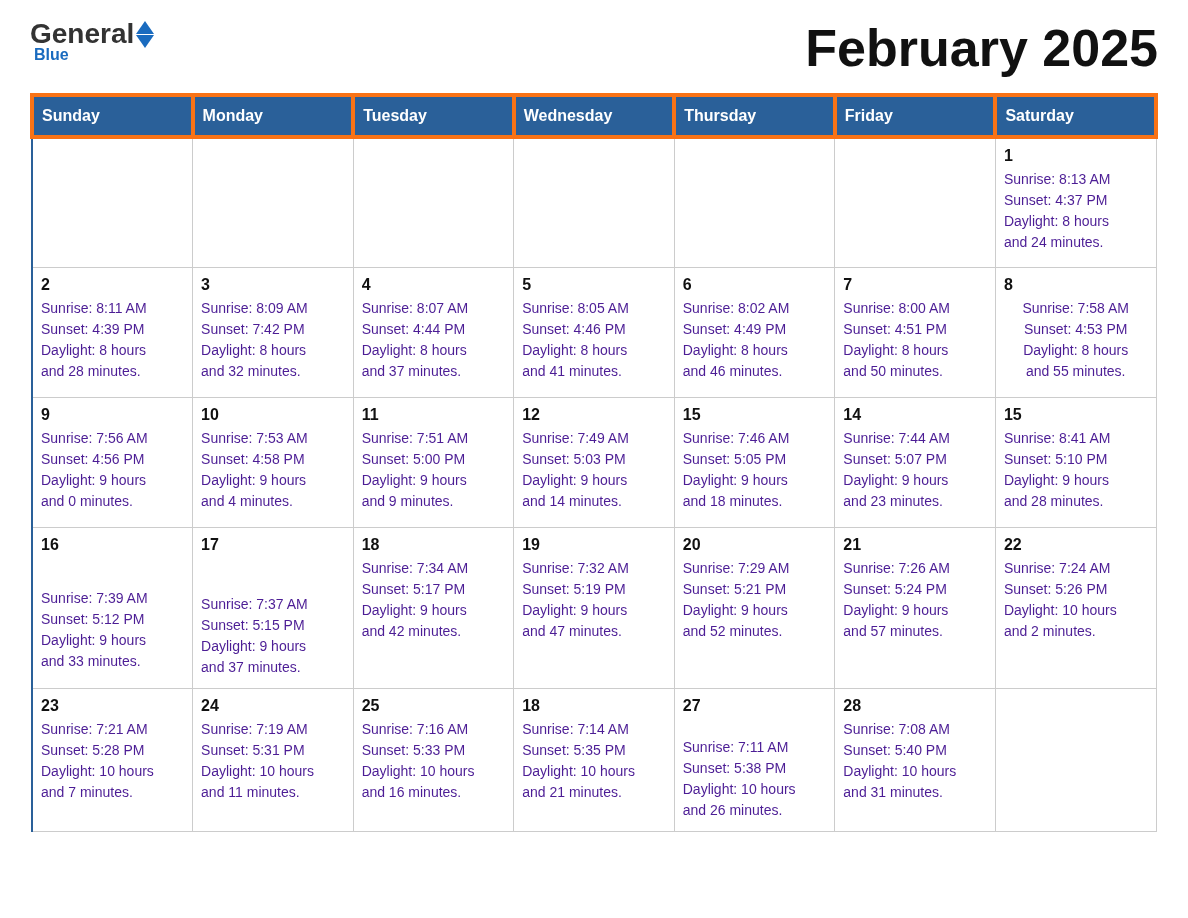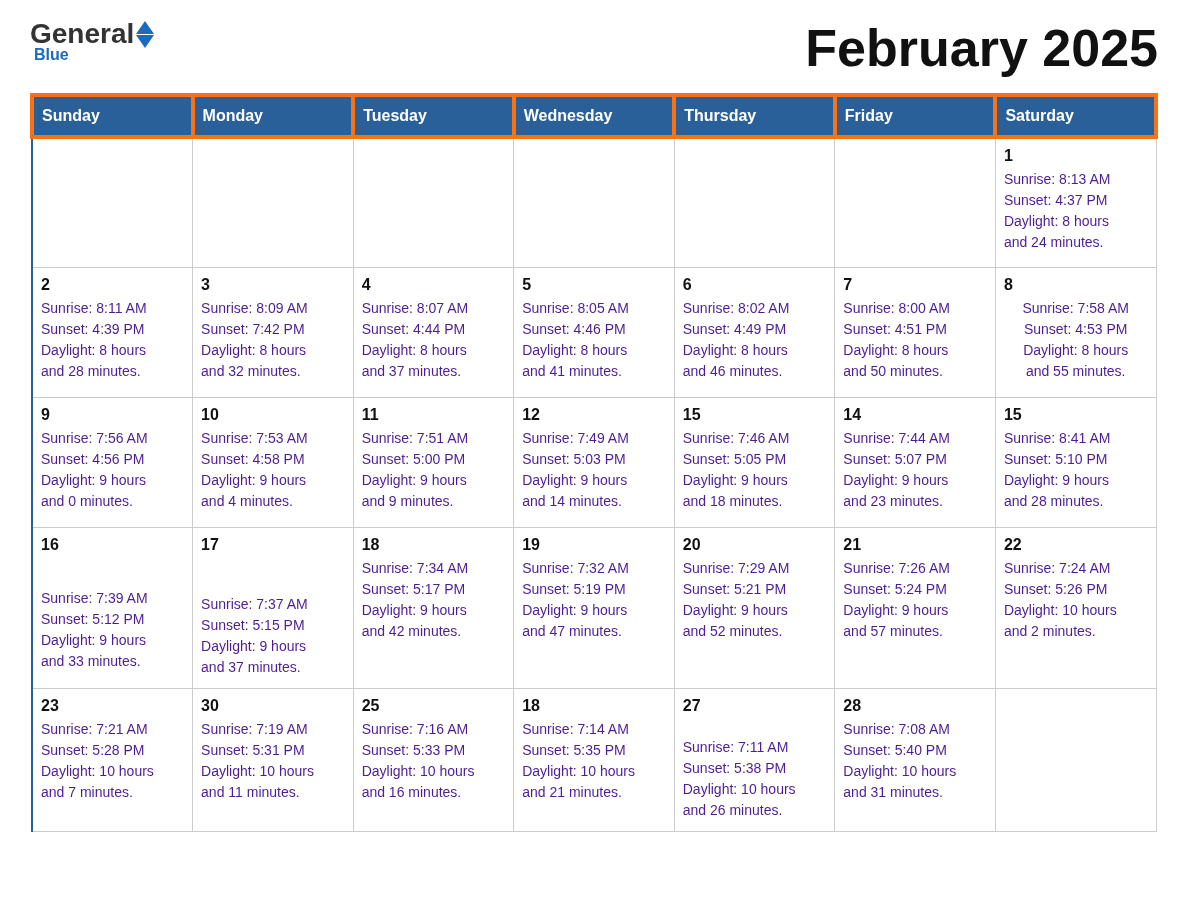--- a/index.html
+++ b/index.html
@@ -289,21 +289,21 @@
       </tr>
       <tr>
         <td>
           <div class="day-num">23</div>
           <div class="day-info" style="white-space: pre-line;">Sunrise: 7:21 AM
 Sunset: 5:28 PM
 Daylight: 10 hours
 and 7 minutes.</div>
         </td>
         <td>
-          <div class="day-num">30</div>
+          <div class="day-num">24</div>
           <div class="day-info" style="white-space: pre-line;">Sunrise: 7:19 AM
 Sunset: 5:31 PM
 Daylight: 10 hours
 and 11 minutes.</div>
         </td>
         <td>
           <div class="day-num">25</div>
           <div class="day-info" style="white-space: pre-line;">Sunrise: 7:16 AM
 Sunset: 5:33 PM
 Daylight: 10 hours

